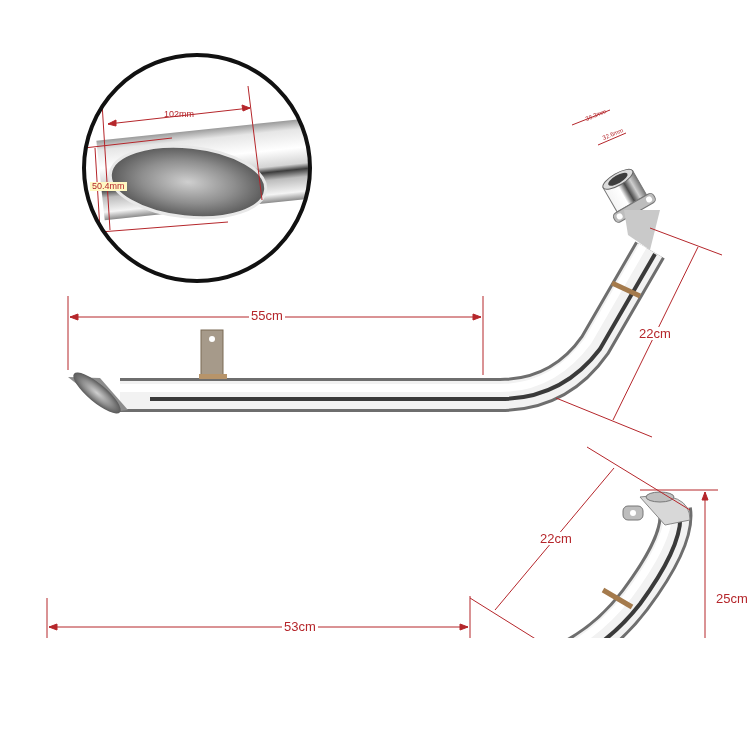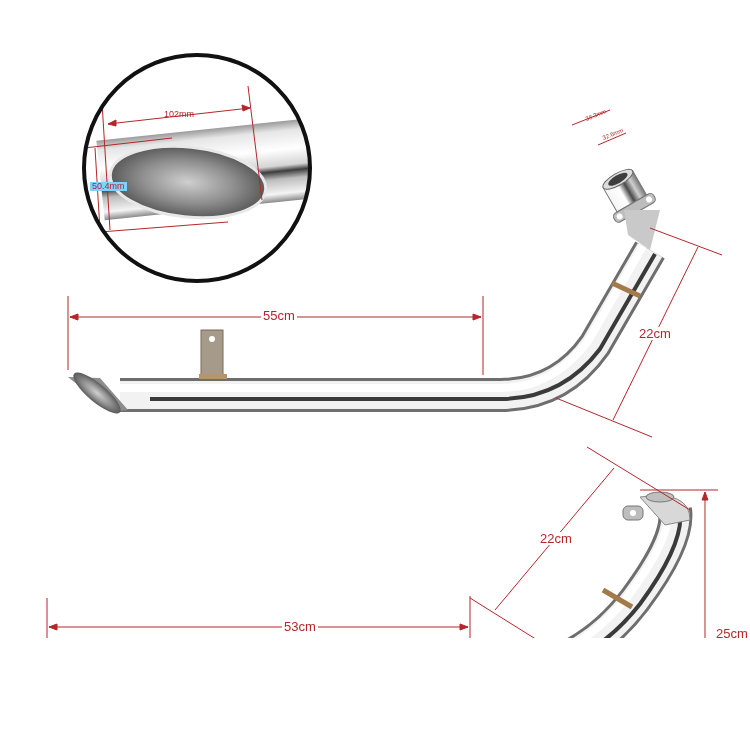--- a/index.html
+++ b/index.html
@@ -131,21 +131,21 @@
           <line x1="84" y1="148" x2="172" y2="138"></line>
           <line x1="100" y1="232" x2="228" y2="222"></line>
           <line x1="95" y1="148" x2="100" y2="230"></line>
         </g>
       </g>
       <circle cx="197" cy="168" r="113" fill="none" stroke="#111" stroke-width="4"></circle>
     </g>
   </svg>
 
   <span class="lbl small" style="left:162px;top:110px;font-size:9px;">102mm</span>
-  <span class="lbl small" style="left:90px;top:182px;font-size:9px;background:#7dd3fc;">50.4mm</span>
+  <span class="lbl small" style="left:90px;top:182px;font-size:9px;background:#fef9c3;">50.4mm</span>
   <span class="lbl tiny" style="left:583px;top:112px;transform:rotate(-22deg);">38.3mm</span>
   <span class="lbl tiny" style="left:600px;top:131px;transform:rotate(-22deg);">32.6mm</span>
-  <span class="lbl" style="left:249px;top:309px;margin-left:12px;">55cm</span>
+  <span class="lbl" style="left:249px;top:309px;">55cm</span>
   <span class="lbl" style="left:637px;top:327px;">22cm</span>
   <span class="lbl" style="left:538px;top:532px;">22cm</span>
-  <span class="lbl" style="left:714px;top:592px;margin-top:35px;">25cm</span>
+  <span class="lbl" style="left:714px;top:592px;">25cm</span>
   <span class="lbl" style="left:238px;top:620px;margin-left:44px;">53cm</span>
 </div>
 
 </body></html>

